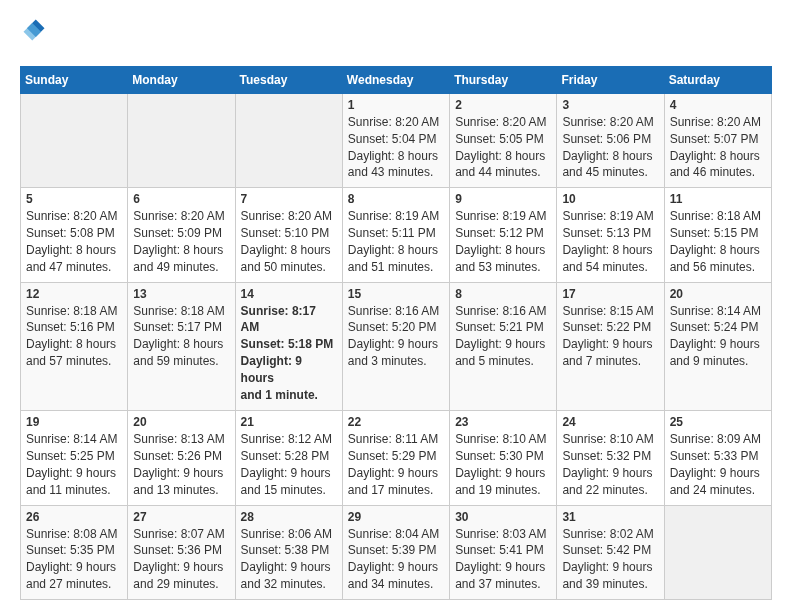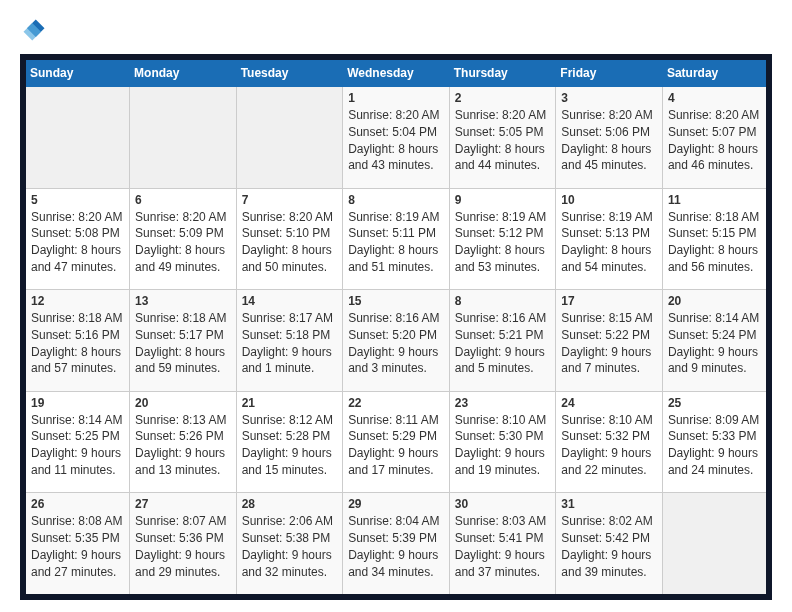--- a/index.html
+++ b/index.html
@@ -50,24 +50,25 @@
       font-weight: bold;
       color: #333;
       line-height: 1.1;
     }
     .location {
       font-size: 14px;
       color: #555;
     }
     .calendar {
       flex: 1;
-      border: 6px solid #0f172a;
+      border: 1px solid #0f172a;
       border-collapse: collapse;
       width: 100%;
       table-layout: fixed;
+      margin-top: 12px;
     }
     .calendar thead tr th {
       background: #1a6db5;
       color: #fff;
       font-size: 12px;
       font-weight: bold;
       padding: 6px 4px;
       text-align: left;
       border: 1px solid #1a6db5;
     }
@@ -229,21 +230,21 @@
           </td>
           <td>
             <div class="day-number">13</div>
             <div class="day-info" style="white-space: pre-line;">Sunrise: 8:18 AM
 Sunset: 5:17 PM
 Daylight: 8 hours
 and 59 minutes.</div>
           </td>
           <td>
             <div class="day-number">14</div>
-            <div class="day-info" style="white-space: pre-line;">Sunrise: 8:17 AM
+            <div class="day-info" style="white-space: pre-line; font-weight: bold;">Sunrise: 8:17 AM
 Sunset: 5:18 PM
 Daylight: 9 hours
 and 1 minute.</div>
           </td>
           <td>
             <div class="day-number">15</div>
             <div class="day-info" style="white-space: pre-line;">Sunrise: 8:16 AM
 Sunset: 5:20 PM
 Daylight: 9 hours
 and 3 minutes.</div>
@@ -331,21 +332,21 @@
           </td>
           <td>
             <div class="day-number">27</div>
             <div class="day-info" style="white-space: pre-line;">Sunrise: 8:07 AM
 Sunset: 5:36 PM
 Daylight: 9 hours
 and 29 minutes.</div>
           </td>
           <td>
             <div class="day-number">28</div>
-            <div class="day-info" style="white-space: pre-line;">Sunrise: 2:06 AM
+            <div class="day-info" style="white-space: pre-line;">Sunrise: 8:06 AM
 Sunset: 5:38 PM
 Daylight: 9 hours
 and 32 minutes.</div>
           </td>
           <td>
             <div class="day-number">29</div>
             <div class="day-info" style="white-space: pre-line;">Sunrise: 8:04 AM
 Sunset: 5:39 PM
 Daylight: 9 hours
 and 34 minutes.</div>

